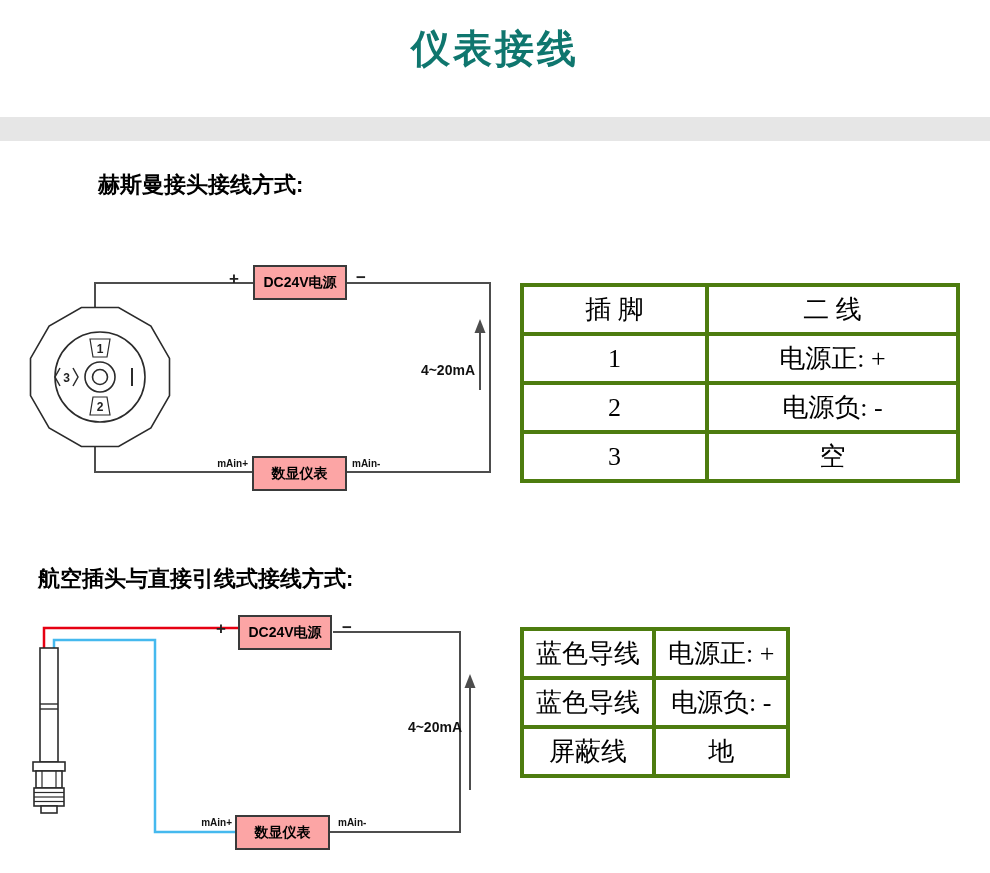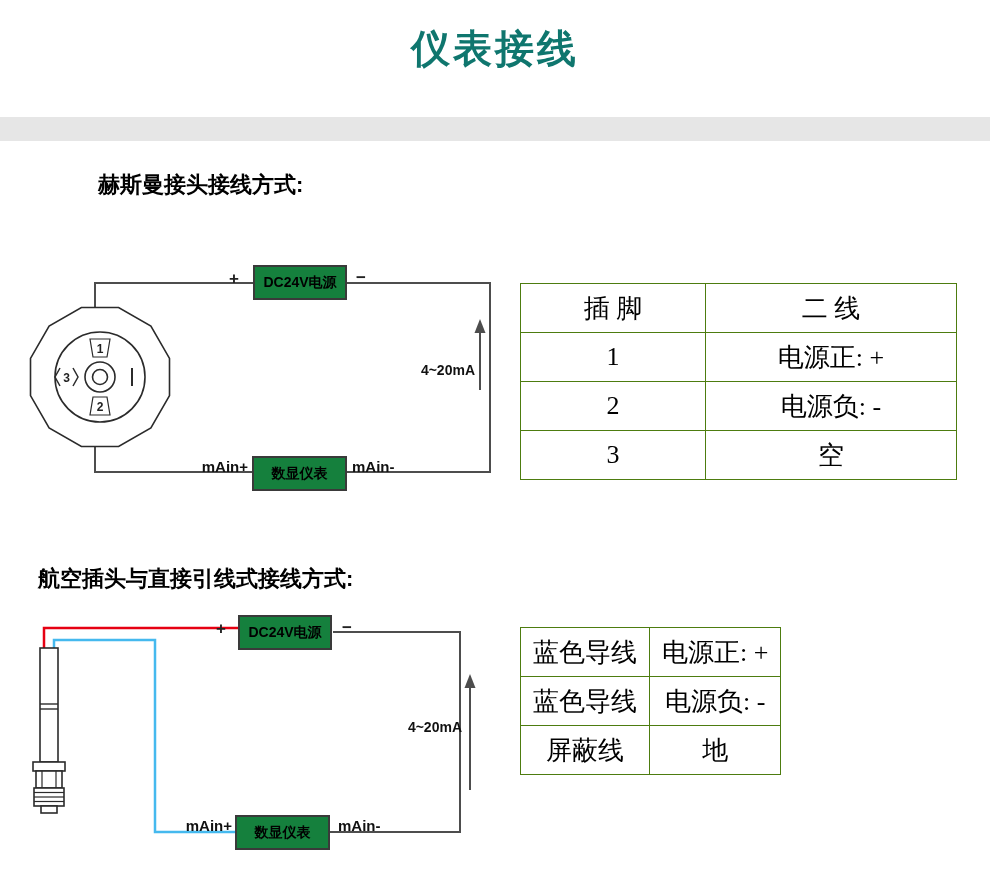--- a/index.html
+++ b/index.html
@@ -24,31 +24,31 @@
   .diagram svg { position:absolute; left:0; top:0; }
 
   .wire { stroke:var(--wire,#4d4d4d); stroke-width:2; fill:none; }
   .wire-red { stroke:var(--red-wire,#e60012); stroke-width:2.5; fill:none; }
   .wire-blue { stroke:var(--blue-wire,#45b9ee); stroke-width:2.5; fill:none; }
   .arrow-head { fill:var(--wire,#4d4d4d); }
   .metal { fill:#fff; stroke:#2b2b2b; stroke-width:1.6; }
   .pin-num { font-family:"Liberation Sans",sans-serif; font-size:12px; font-weight:bold;
              fill:#222; text-anchor:middle; }
 
-  .dbox { position:absolute; border:2px solid #3a3a3a; background:#15803d;
+  .dbox { position:absolute; border:2px solid #3a3a3a; background:#fca5a5;
           display:flex; align-items:center; justify-content:center;
           font-size:14px; font-weight:bold; color:#000; white-space:nowrap; }
   .sign { position:absolute; font-size:17px; font-weight:bold; color:#222; }
-  .wlabel { position:absolute; font-size:15px; font-weight:bold; color:#111; white-space:nowrap; }
+  .wlabel { position:absolute; font-size:10px; font-weight:bold; color:#111; white-space:nowrap; }
   .current-label { position:absolute; font-size:14px; font-weight:bold; color:#111; text-align:right; }
 
   .wiring-table { position:absolute; border-collapse:collapse; table-layout:fixed;
                   font-family:"Liberation Serif","DejaVu Serif",serif; font-size:26px; color:#000;
                   background:#fff; }
-  .wiring-table td { border:1px solid #4d7c0f; text-align:center; vertical-align:middle;
+  .wiring-table td { border:4px solid #4d7c0f; text-align:center; vertical-align:middle;
                      height:49px; padding:0 12px; white-space:nowrap; }
   .t1 { left:520px; top:283px; }
   .t2 { left:520px; top:627px; }
   .col1 { width:185px; }
   .col2 { width:251px; }
 </style>
 </head>
 <body>
 
 <div class="page">

